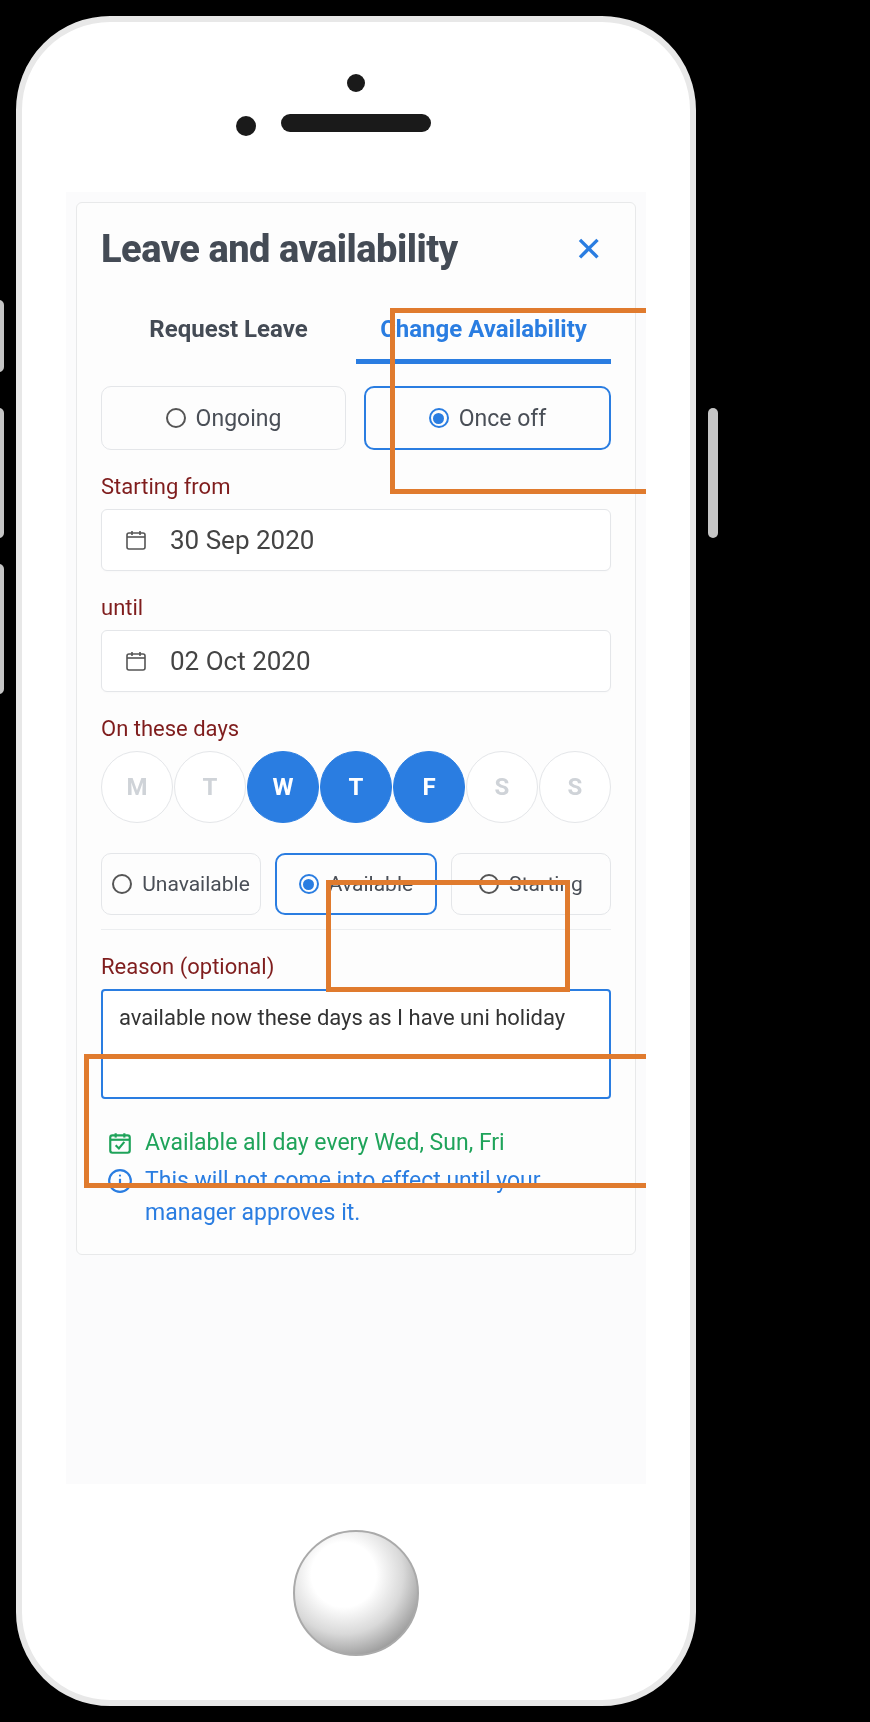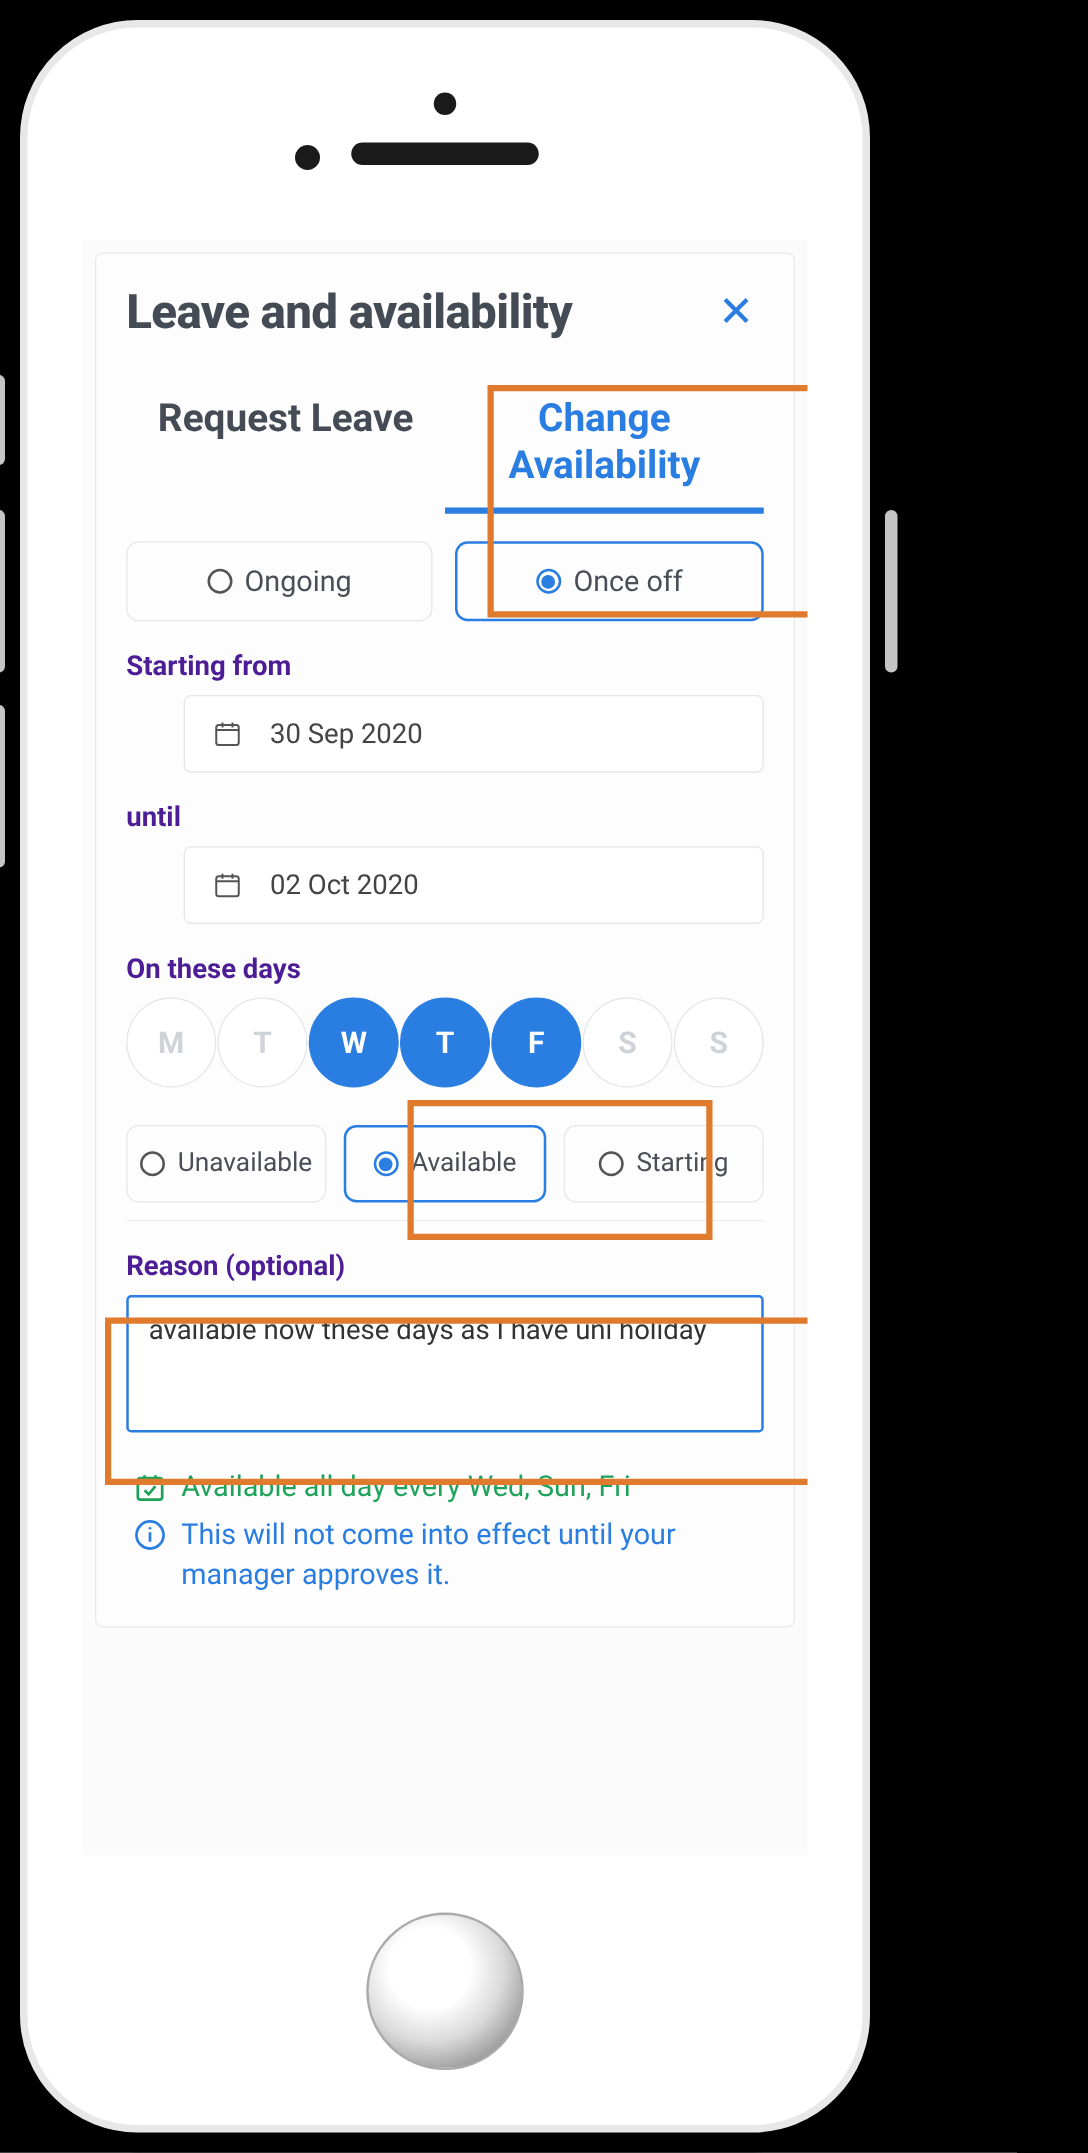--- a/index.html
+++ b/index.html
@@ -43,46 +43,45 @@
     margin: 10px; border: 1px solid #e8e9ea; border-radius: 6px;
     background: #fdfdfd; padding: 22px 24px 24px 24px;
   }
 
   .panel-header { display: flex; align-items: center; justify-content: space-between; margin-bottom: 24px; }
   .panel-title { font-size: 38px; font-weight: 800; color: #444b55; letter-spacing: -0.5px; }
   .close-x { color: #2a7de1; font-size: 34px; font-weight: 300; cursor: pointer; padding: 4px 8px; }
 
   
   .tabs { display: flex; }
-  .tab { flex: 1; text-align: center; font-size: 31px; font-weight: 700; padding: 18px 6px 16px 6px; color: #444b55; cursor: pointer; position: relative; }
+  .tab { flex: 1; text-align: center; font-size: 24px; font-weight: 700; padding: 18px 6px 16px 6px; color: #444b55; cursor: pointer; position: relative; }
   .tab.active { color: #2a7de1; border-bottom: 5px solid #2a7de1; }
 
   
   .seg-row { display: flex; gap: 18px; margin-top: 22px; }
   .seg {
     flex: 1; display: flex; align-items: center; justify-content: center; gap: 10px;
     height: 64px; border: 1px solid #e4e6e9; border-radius: 10px;
     font-size: 23px; color: #4a4f57; background: #fdfdfd; cursor: pointer;
   }
   .seg.selected { border: 2px solid #2a7de1; }
   .radio { width: 20px; height: 20px; border: 2px solid #555; border-radius: 50%; display: inline-flex; align-items: center; justify-content: center; }
   .seg.selected .radio { border-color: #2a7de1; }
   .radio .dot { width: 11px; height: 11px; background: #2a7de1; border-radius: 50%; display: none; }
   .seg.selected .radio .dot { display: block; }
 
   
-  .flabel { font-size: 22px; font-weight: 700; color: #4c1d95; margin-top: 24px; margin-bottom: 10px; }
+  .flabel { font-size: 22px; font-weight: 400; color: #7f1d1d; margin-top: 24px; margin-bottom: 10px; }
 
   
   .date-input {
     display: flex; align-items: center; gap: 22px; height: 62px;
     border: 1px solid #e4e6e9; border-radius: 6px; background: #fff;
-    padding: 0 22px; font-size: 22px; color: #444; cursor: pointer;
+    padding: 0 22px; font-size: 26px; color: #444; cursor: pointer;
     box-shadow: 0 1px 2px rgba(0,0,0,0.02);
-    margin-left: 46px;
   }
   .cal-icon { width: 24px; height: 24px; stroke: #555; fill: none; stroke-width: 1.6; }
 
   
   .days { display: flex; justify-content: space-between; margin-top: 6px; }
   .day { width: 72px; height: 72px; border-radius: 50%; border: 1px solid #e4e6e9; display: flex; align-items: center; justify-content: center; font-size: 24px; font-weight: 700; color: #cfd3d8; cursor: pointer; background: #fff; }
   .day.on { background: #2a7de1; color: #fff; border-color: #2a7de1; }
 
   
   .opt-row { display: flex; gap: 14px; margin-top: 30px; border-bottom: 1px solid #eceef0; padding-bottom: 14px; }

